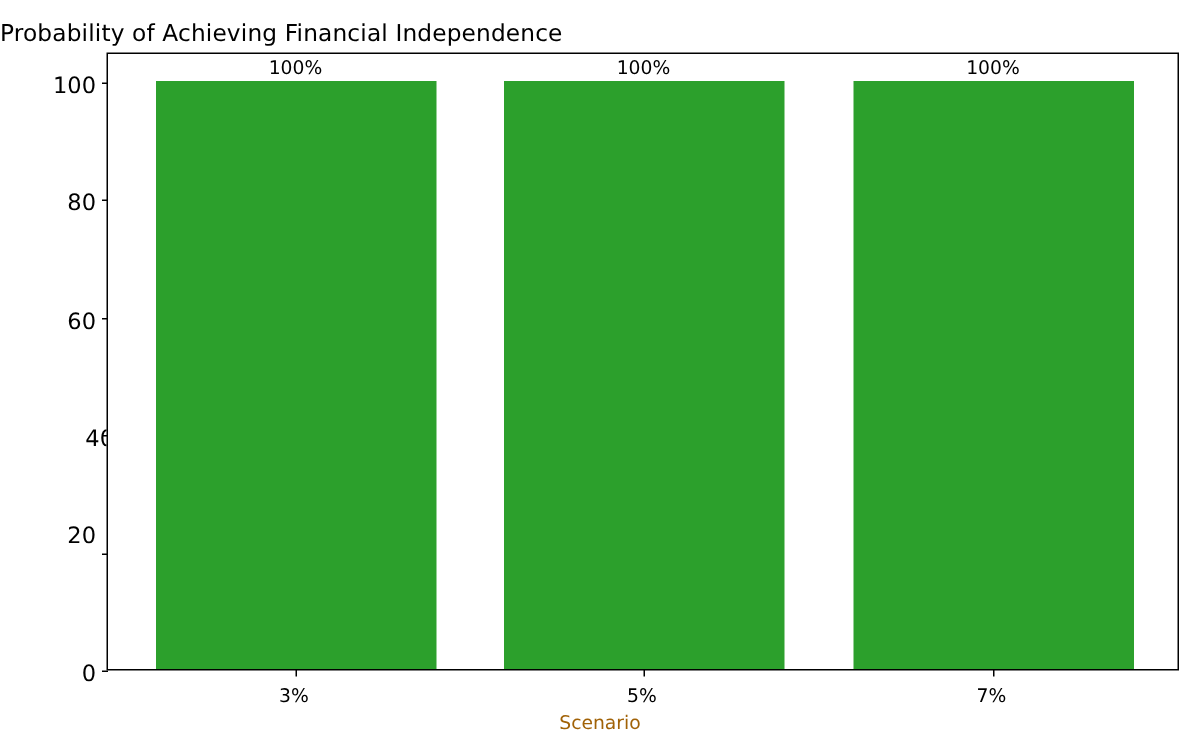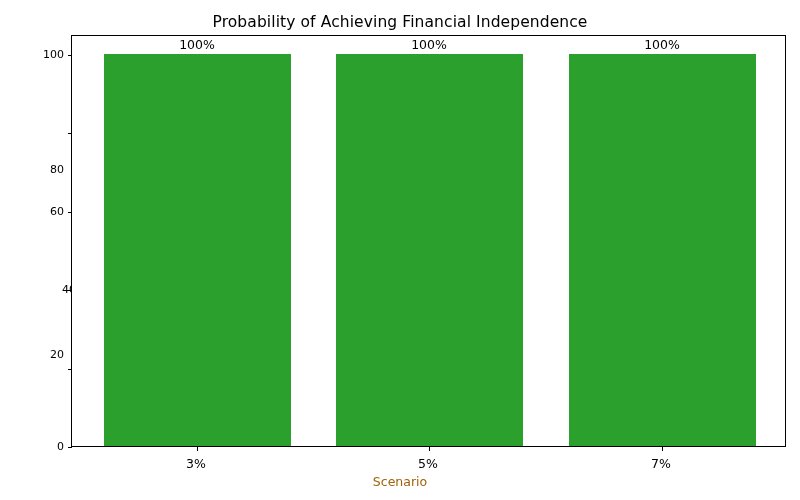--- a/index.html
+++ b/index.html
@@ -20,21 +20,21 @@
     height: 500px;
     background: #ffffff;
   }
 
   
   #chart-title {
     position: absolute;
     left: 0;
     top: 13px;
     width: 800px;
-    text-align: center;
+    text-align: left;
     font-size: 15.5px;
     color: #000000;
     letter-spacing: 0.1px;
     white-space: nowrap;
   }
 
   
   #plot-area {
     position: absolute;
     left: 71px;
@@ -69,21 +69,21 @@
     position: absolute;
     left: -4.5px;
     width: 4.5px;
     height: 0;
     border-top: 1.3px solid #000000;
   }
   .ytick-label {
     position: absolute;
     right: 803px; 
     text-align: right;
-    font-size: 11px;
+    font-size: 15px;
     color: #000000;
     white-space: nowrap;
   }
 
   
   .xtick-mark {
     position: absolute;
     bottom: -4.5px;
     width: 0;
     height: 4.5px;
@@ -112,21 +112,21 @@
 <body>
 
 <div id="figure">
 
   <div id="chart-title">Probability of Achieving Financial Independence</div>
 
   <div class="ytick-label" style="left:0px; width:64px; top:440px;">0</div>
   <div class="ytick-label" style="left:0px; width:64px; top:348px;">20</div>
   <div class="ytick-label" style="left:12px; width:64px; top:283px;">40</div>
   <div class="ytick-label" style="left:0px; width:64px; top:204.5px;">60</div>
-  <div class="ytick-label" style="left:0px; width:64px; top:126px;margin-top:37px;">80</div>
+  <div class="ytick-label" style="left:0px; width:64px; top:126px;">80</div>
   <div class="ytick-label" style="left:0px; width:64px; top:47.5px;">100</div>
 
   <div class="xtick-label" style="left:136px; width:120px;">3%</div>
   <div class="xtick-label" style="left:368px; width:120px;">5%</div>
   <div class="xtick-label" style="left:601px; width:120px;">7%</div>
 
   <div id="xlabel">Scenario</div>
 
   <div id="plot-area">
 

